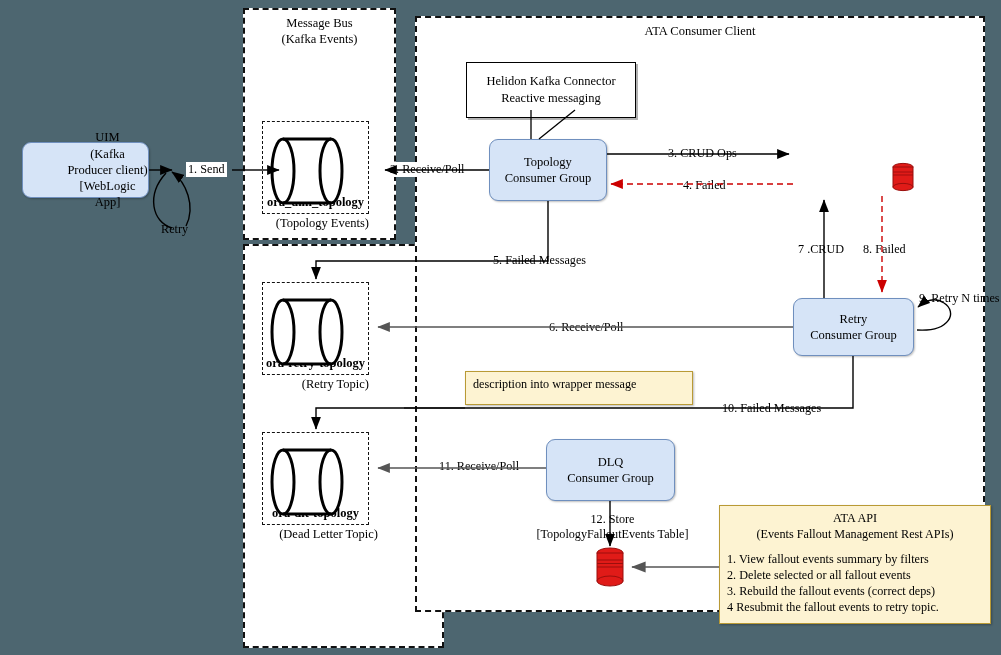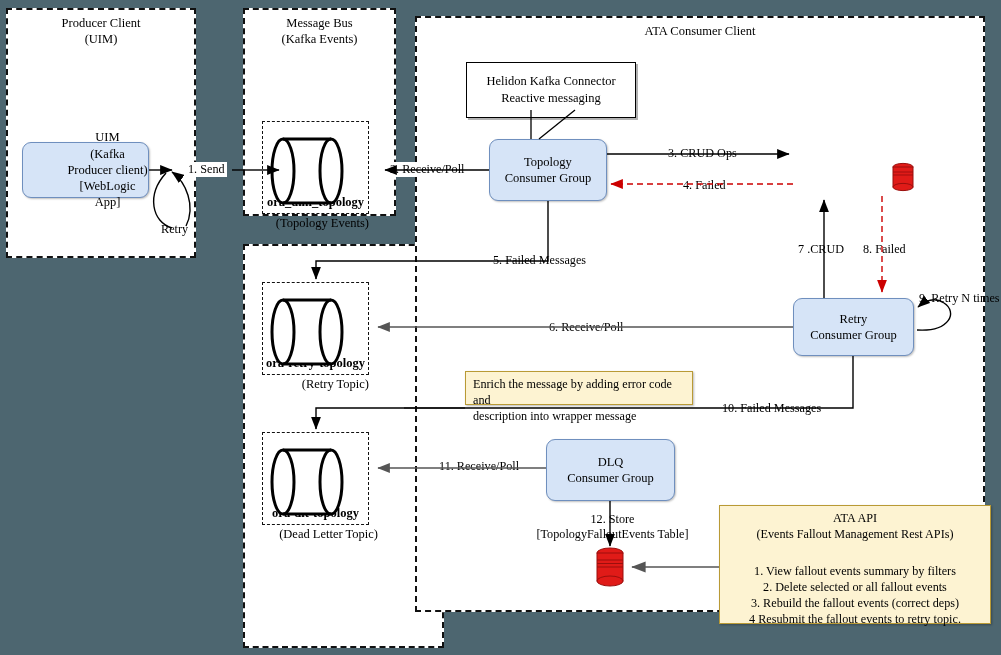--- a/index.html
+++ b/index.html
@@ -49,43 +49,37 @@
     box-shadow:2px 2px 0 rgba(0,0,0,.30);
   }
   .notebox{
     position:absolute;box-sizing:border-box;
     background:#fdf3d2;border:1px solid #b99a35;
     font-size:12.2px;color:#000;line-height:1.32;
     padding:4px 7px;
     box-shadow:1px 1px 2px rgba(0,0,0,.28);
   }
   .notebox.center{text-align:center;}
-  .note-list{text-align:center;margin-top:21px;}
+  .note-list{text-align:left;margin-top:9px;}
   .note-list div{white-space:nowrap;}
 
   .lbl{
     position:absolute;font-size:12.2px;color:#000;background:#ffffff;
     padding:0 2px;white-space:nowrap;line-height:1.2;
   }
   .lbl.nb{background:transparent;}
   .lbl.two{text-align:center;line-height:1.25;}
 </style>
 </head>
 <body style="background: rgb(77, 102, 112);">
 
 <div id="stage">
 
-  <div class="zone" style="left:6px;top:8px;width:190px;height:250px;">
-    <div class="zone-title">
-      <div>Producer Client</div>
-      <div>(UIM)</div>
-    </div>
-  </div>
-
-  <div class="zone" style="left:243px;top:8px;width:153px;height:208px;">
+
+  <div class="zone" style="left:243px;top:8px;width:153px;height:232px;">
     <div class="zone-title">
       <div>Message Bus</div>
       <div>(Kafka Events)</div>
     </div>
   </div>
 
   <div class="zone" style="left:243px;top:244px;width:201px;height:404px;"></div>
 
   <div class="zone" style="left:415px;top:8px;width:570px;height:596px;margin-top:8px;">
     <div class="zone-title">
@@ -139,21 +133,20 @@
   </div>
 
   <div class="procbox" style="left:546px;top:439px;width:129px;height:62px;">
     <div>
       <div>DLQ</div>
       <div>Consumer Group</div>
     </div>
   </div>
 
   <div class="notebox" style="left:465px;top:371px;width:228px;height:34px;">
-    <div>Enrich the message by adding error code and</div>
     <div>description into wrapper message</div>
   </div>
 
   <div class="notebox center" style="left:719px;top:505px;width:272px;height:119px;">
     <div>ATA API</div>
     <div>(Events Fallout Management Rest APIs)</div>
     <div class="note-list">
       <div>1. View fallout events summary by filters</div>
       <div>2. Delete selected or all fallout events</div>
       <div>3. Rebuild the fallout events (correct deps)</div>

